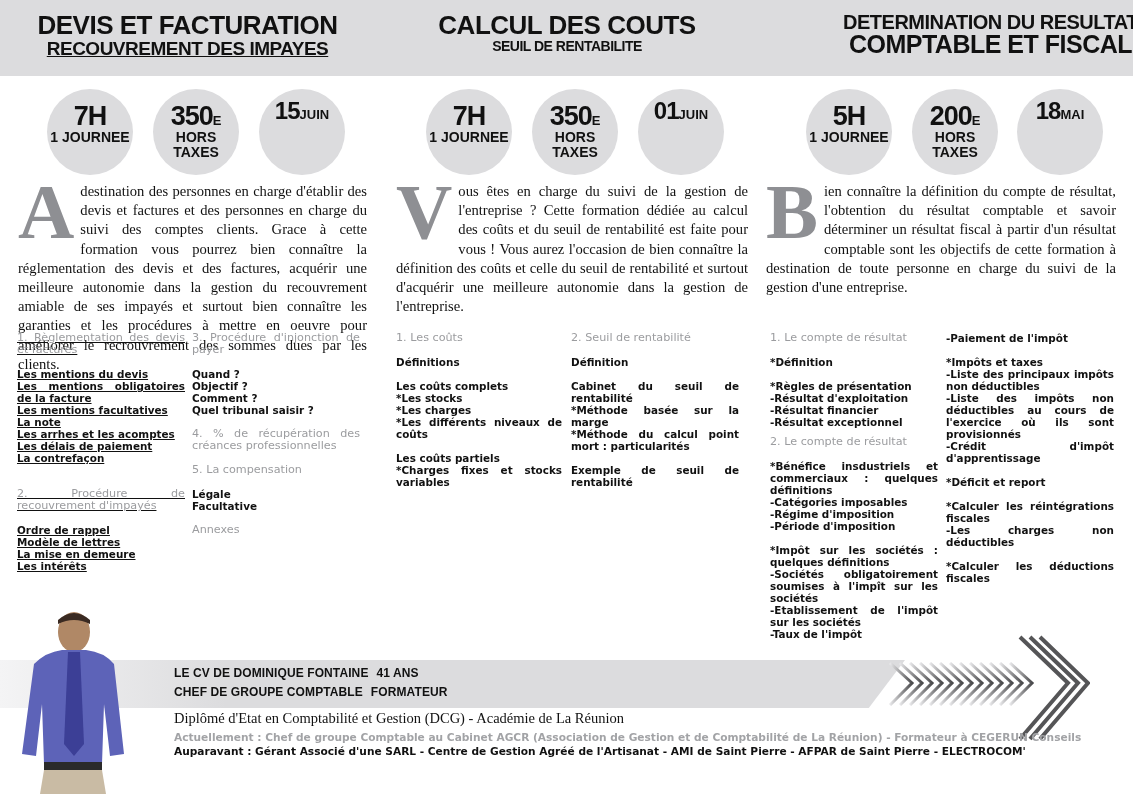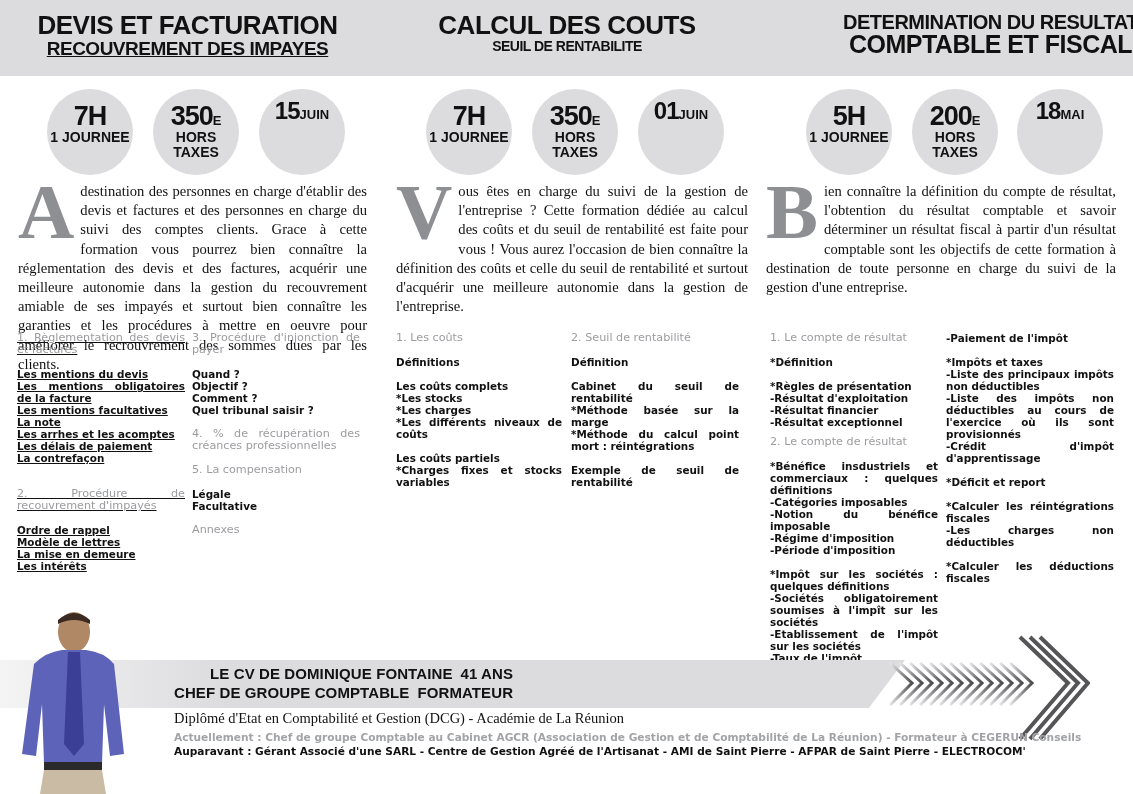--- a/index.html
+++ b/index.html
@@ -37,21 +37,21 @@
   .prog .it { font-weight: bold; text-align: justify; }
   .prog .gap { height: 12px; }
   #prog-1a { left: 17px; top: 332px; width: 168px; text-decoration: underline; }
   #prog-1b { left: 192px; top: 332px; width: 168px; }
   #prog-2a { left: 396px; top: 332px; width: 166px; }
   #prog-2b { left: 571px; top: 332px; width: 168px; }
   #prog-3a { left: 770px; top: 332px; width: 168px; }
   #prog-3b { left: 946px; top: 332px; width: 168px; }
 
   .cv-band { position: absolute; left: 0; top: 660px; width: 905px; height: 48px; background: linear-gradient(90deg, #f4f4f5 0%, #dcdcde 25%, #dcdcde 100%); clip-path: polygon(0 0, 100% 0, 96% 100%, 0 100%); }
-  .cv-title { position: absolute; left: 174px; top: 664px; font-family: "Liberation Sans", sans-serif; font-weight: bold; font-size: 15px; line-height: 19px; color: #111; letter-spacing: 0.1px; text-align: right; }
+  .cv-title { position: absolute; left: 174px; top: 664px; font-family: "Liberation Sans", sans-serif; font-weight: bold; font-size: 12px; line-height: 19px; color: #111; letter-spacing: 0.1px; }
   .cv-title .age, .cv-title .role2 { margin-left: 8px; }
   .chevrons { position: absolute; left: 880px; top: 635px; width: 210px; height: 110px; }
 
   .photo { position: absolute; left: 6px; top: 604px; width: 130px; height: 190px; }
 
   .cv-degree { position: absolute; left: 174px; top: 710px; font-family: "Liberation Serif", serif; font-size: 14.5px; color: #111; }
   .cv-current { position: absolute; left: 174px; top: 731px; font-family: "DejaVu Sans", sans-serif; font-size: 10.6px; font-weight: bold; color: #a2a3a6; white-space: nowrap; }
   .cv-previous { position: absolute; left: 174px; top: 745px; font-family: "DejaVu Sans", sans-serif; font-size: 10.6px; font-weight: bold; color: #111; white-space: nowrap; }
 </style>
 </head>
@@ -163,37 +163,36 @@
     <div class="gap"></div>
     <div class="it">Les coûts partiels</div>
     <div class="it">*Charges fixes et stocks variables</div>
   </div>
 <div class="prog" id="prog-2b">
     <div class="h">2. Seuil de rentabilité</div>
     <div class="it">Définition</div>
     <div class="gap"></div>
     <div class="it">Cabinet du seuil de rentabilité</div>
     <div class="it">*Méthode basée sur la marge</div>
-    <div class="it">*Méthode du calcul point mort : réintégrations</div>
+    <div class="it">*Méthode du calcul point mort : particularités</div>
     <div class="gap"></div>
     <div class="it">Exemple de seuil de rentabilité</div>
   </div>
 <div class="prog" id="prog-3a">
     <div class="h">1. Le compte de résultat</div>
     <div class="it">*Définition</div>
     <div class="gap"></div>
     <div class="it">*Règles de présentation</div>
     <div class="it">-Résultat d'exploitation</div>
     <div class="it">-Résultat financier</div>
     <div class="it">-Résultat exceptionnel</div>
     <div style="height: 8px;"></div>
     <div class="h">2. Le compte de résultat</div>
     <div class="it">*Bénéfice insdustriels et commerciaux : quelques définitions</div>
     <div class="it">-Catégories imposables</div>
-    <div class="it">-Notion du bénéfice imposable</div>
     <div class="it">-Régime d'imposition</div>
     <div class="it">-Période d'imposition</div>
     <div class="gap"></div>
     <div class="it">*Impôt sur les sociétés : quelques définitions</div>
     <div class="it">-Sociétés obligatoirement soumises à l'impît sur les sociétés</div>
     <div class="it">-Etablissement de l'impôt sur les sociétés</div>
     <div class="it">-Taux de l'impôt</div>
   </div>
 <div class="prog" id="prog-3b">
     <div class="it">-Paiement de l'impôt</div>

